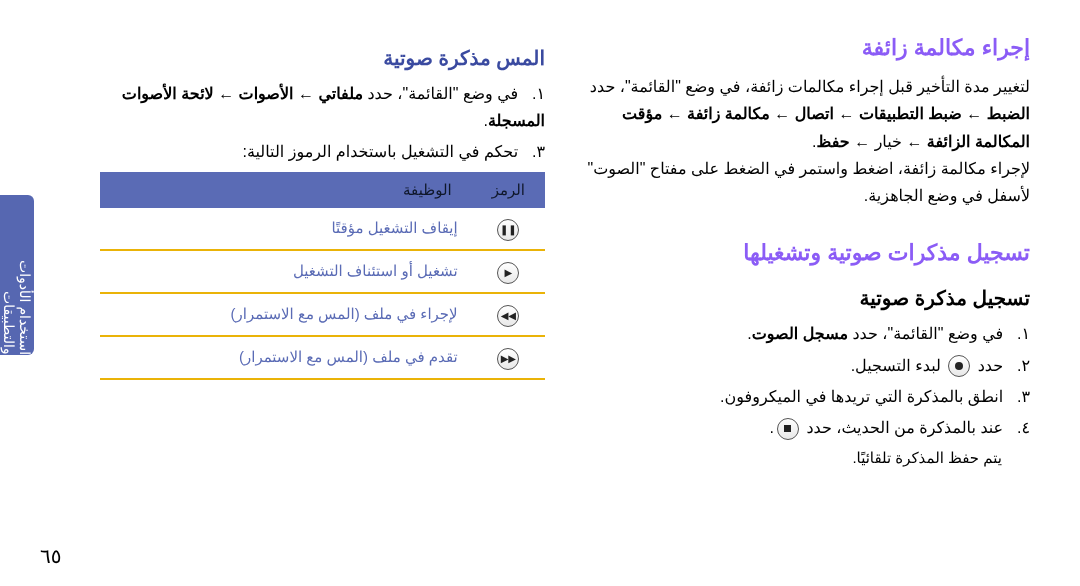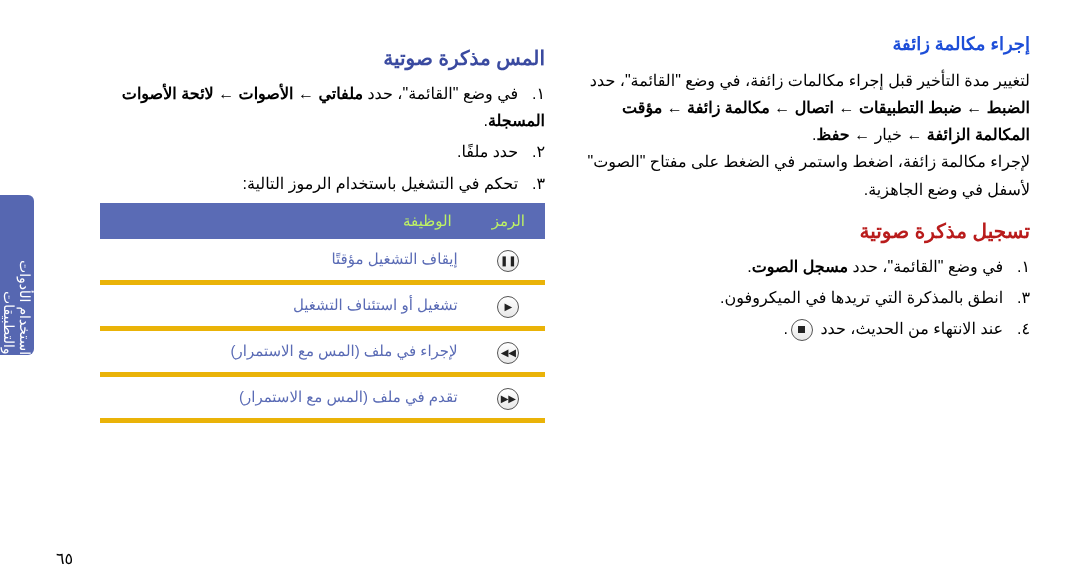--- a/index.html
+++ b/index.html
@@ -22,53 +22,53 @@
     height: 100%;
   }
   .col {
     flex: 1;
     font-size: 16px;
     line-height: 1.6;
   }
   .col-right { 
   }
   h2 {
-    font-size: 18px;
+    font-size: 22px;
     font-weight: bold;
     margin-bottom: 8px;
-    color: #1d4ed8;
+    color: #8b5cf6;
   }
   h2.sub {
     font-size: 20px;
-    color: #b91c1c;
+    color: #000000;
     margin-top: 12px;
     margin-bottom: 6px;
   }
   p, li { font-size: 16px; line-height: 1.7; }
   ol { list-style: none; padding-right: 0; }
   ol li { margin-bottom: 4px; }
   .num { display: inline-block; min-width: 1.4em; }
   .bold { font-weight: bold; }
   .small-note { font-size: 15px; margin-top: 2px; padding-right: 28px; }
   .tbl {
     width: 100%;
     border-collapse: collapse;
     margin-top: 6px;
     font-size: 15px;
   }
   .tbl th {
     background: #5a6bb5;
-    color: #bef264;
+    color: #0f172a;
     text-align: right;
     padding: 6px 20px;
     font-weight: normal;
   }
   .tbl th.ic { width: 70px; text-align:center; }
   .tbl td {
-    border-bottom: 5px solid #eab308;
+    border-bottom: 2px solid #eab308;
     padding: 8px 14px;
     color: #5a6bb5;
     margin-top: 40px;
   }
   .tbl td.ic { text-align: center; color:#000; }
   .icon-circle {
     display: inline-flex;
     align-items: center;
     justify-content: center;
     width: 22px; height: 22px;
@@ -97,75 +97,81 @@
     display: flex;
     align-items: center;
     justify-content: center;
     font-size: 14px;
     letter-spacing: 1px;
     border-radius: 0 6px 6px 0;
   }
   .page-num {
     position: absolute;
     bottom: 18px;
-    left: 56px;
-    font-size: 16px;
+    left: 40px;
+    font-size: 20px;
   }
   .inline-icon {
     display:inline-flex; vertical-align:middle; margin:0 3px;
   }
 </style>
 </head>
 <body>
 
 <div class="page">
 
   <div class="col col-right">
     <h2>إجراء مكالمة زائفة</h2>
     <p>
       <span>لتغيير مدة التأخير قبل إجراء مكالمات زائفة، في وضع "القائمة"، حدد </span>
       <span class="bold">الضبط ← ضبط التطبيقات ← اتصال ← مكالمة زائفة ← مؤقت المكالمة الزائفة ← </span>
       <span>خيار ← </span>
       <span class="bold">حفظ</span>.
     </p>
     <p>لإجراء مكالمة زائفة، اضغط واستمر في الضغط على مفتاح "الصوت" لأسفل في وضع الجاهزية.</p>
 
+    <h2 style="margin-top:26px">تسجيل مذكرات صوتية وتشغيلها</h2>
 
     <h2 class="sub">تسجيل مذكرة صوتية</h2>
     <ol>
       <li>
         <span class="num">١.</span>
         <span>في وضع "القائمة"، حدد </span><span class="bold">مسجل الصوت</span>.
       </li>
       <li>
+        <span class="num">٢.</span>
+        <span>حدد </span>
+        <span class="inline-icon icon-circle">
+            <span class="icon-dot"></span>
+          </span>
+        <span> لبدء التسجيل.</span>
+      </li>
+      <li>
         <span class="num">٣.</span>
         <span>انطق بالمذكرة التي تريدها في الميكروفون.</span>
       </li>
       <li>
         <span class="num">٤.</span>
-        <span>عند الانتهاء من الحديث، حدد </span>
+        <span>عند بالمذكرة من الحديث، حدد </span>
         <span class="inline-icon icon-circle">
             <span class="icon-square"></span>
           </span>.
       </li>
     </ol>
+    <p class="small-note">يتم حفظ المذكرة تلقائيًا.</p>
   </div>
 
   <div class="col">
     <h2 class="sub" style="color:#3a4aa0">المس مذكرة صوتية</h2>
     <ol>
       <li>
         <span class="num">١.</span>
         <span>في وضع "القائمة"، حدد </span><span class="bold">ملفاتي ← الأصوات ← لائحة الأصوات المسجلة</span>.
       </li>
       <li>
-        <span class="num">٢.</span>
-        <span>حدد ملفًا.</span>
-      </li>
-      <li>
         <span class="num">٣.</span>
         <span>تحكم في التشغيل باستخدام الرموز التالية:</span>
       </li>
     </ol>
 
     <table class="tbl">
       <thead>
         <tr>
           <th class="ic">الرمز</th>
           <th>الوظيفة</th>

